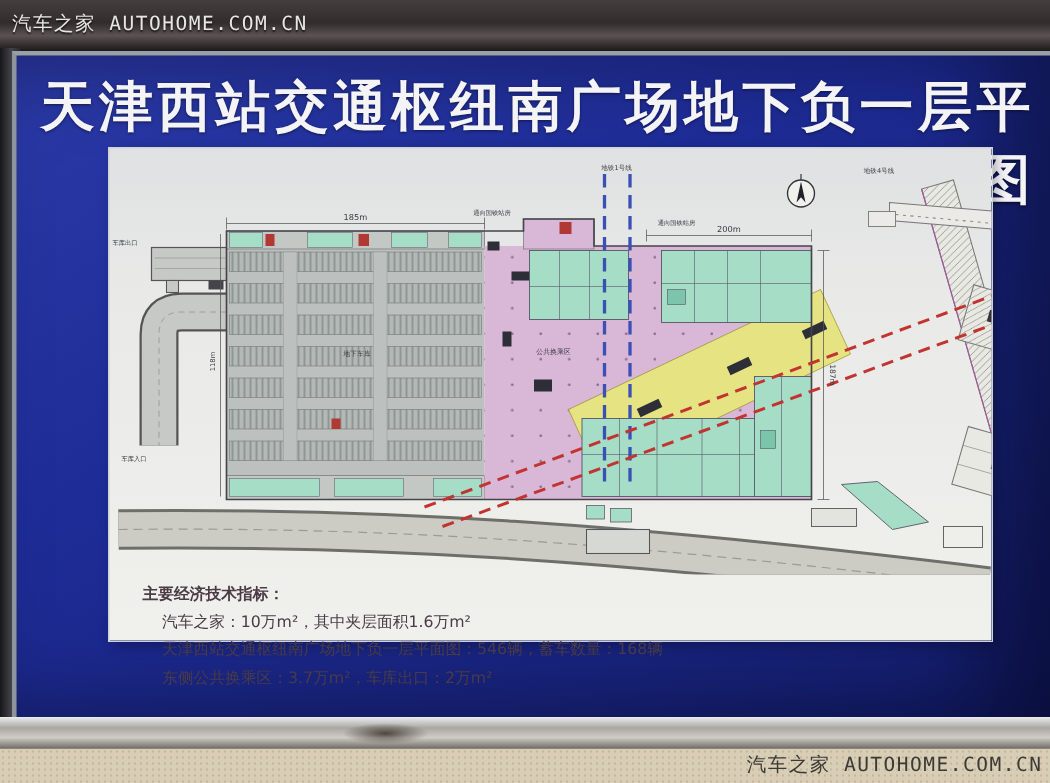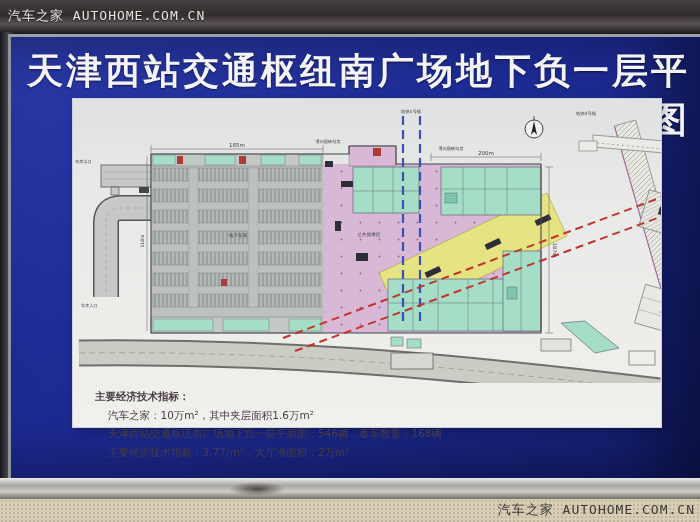--- a/index.html
+++ b/index.html
@@ -243,21 +243,21 @@
         <text x="255" y="42" font-size="4.2" text-anchor="middle">通向国铁站房</text>
         <text x="378" y="49" font-size="4.2" text-anchor="middle">通向国铁站房</text>
         <text x="2" y="62" font-size="4.2">车库出口</text>
         <text x="8" y="206" font-size="4.2">车库入口</text>
       </svg>
 
       <div class="indicators">
         <div class="head">主要经济技术指标：</div>
         <div class="line">汽车之家：10万m²，其中夹层面积1.6万m²</div>
         <div class="line">天津西站交通枢纽南广场地下负一层平面图：546辆，蓄车数量：168辆</div>
-        <div class="line">主要经济技术指标：3.7万m²，大厅净面积：2万m²</div>
+        <div class="line">东侧公共换乘区：3.7万m²，车库出口：2万m²</div>
       </div>
     </div>
   </div>
 
   <div class="ledge">
     <div class="ledge-smudge"></div>
   </div>
 
   <div class="floor">
     <div class="wm-bottom">汽车之家  AUTOHOME.COM.CN</div>

